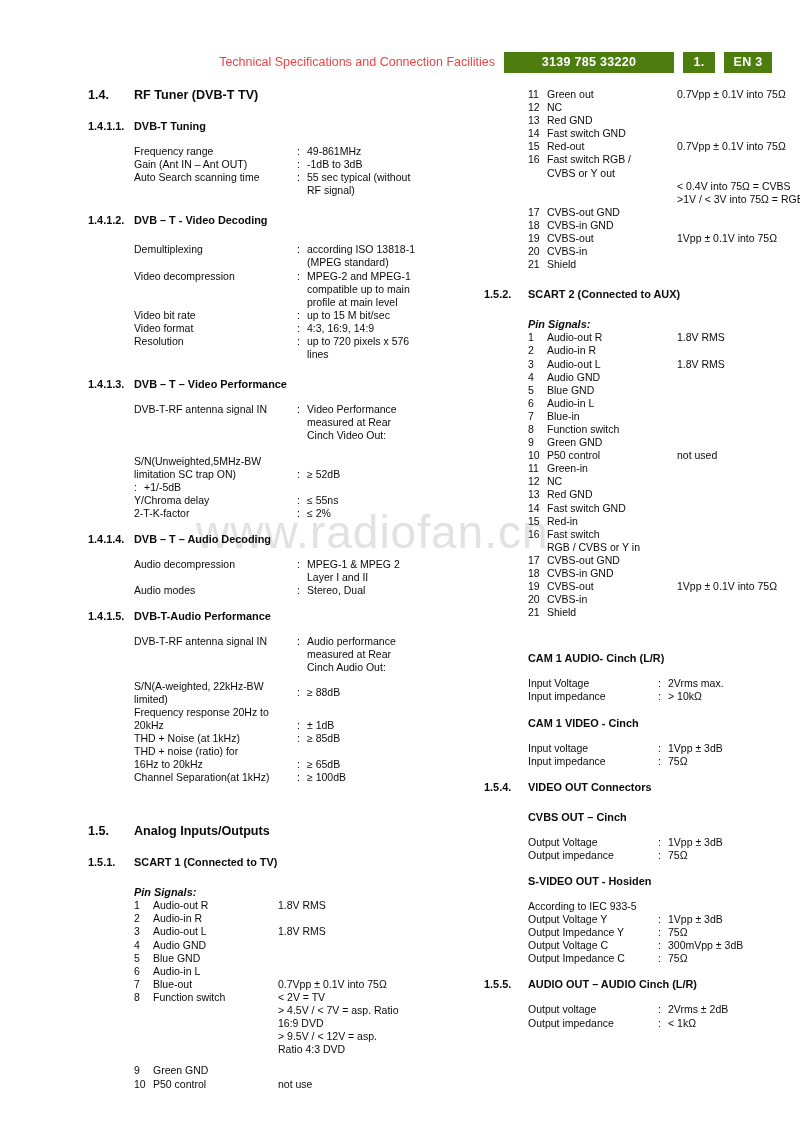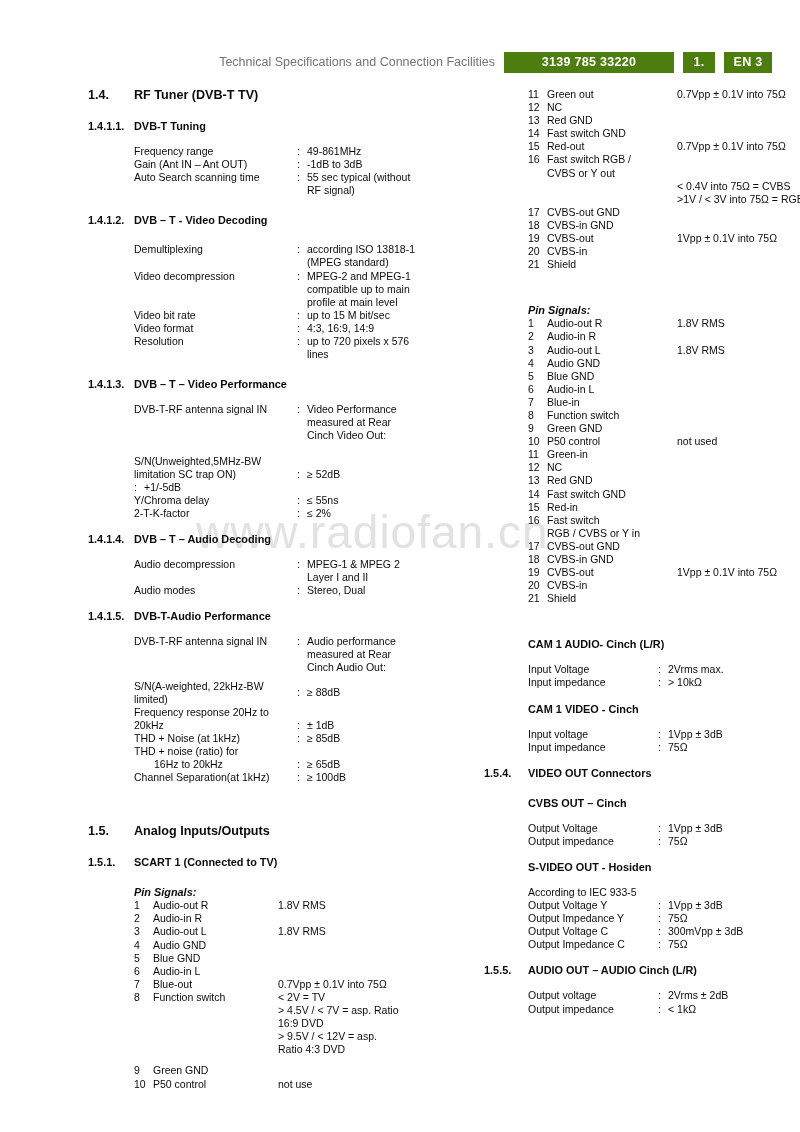--- a/index.html
+++ b/index.html
@@ -47,21 +47,21 @@
   }
   #header-inner {
     display: flex;
     align-items: center;
     justify-content: flex-end;
     height: 24px;
     padding-right: 28px;
   }
   #header-title {
     font-size: 12.5px;
-    color: #737373;
+    color: #ef4444;
     margin-right: 9px;
     white-space: nowrap;
   }
   .hbox {
     background: #4d7c0f;
     color: #ffffff;
     font-size: 12.5px;
     font-weight: 700;
     display: flex;
     align-items: center;
@@ -317,21 +317,21 @@
           <span class="lbl">Frequency response 20Hz to<span style="display: block;">20kHz</span></span>
           <span class="sep">:</span>
           <span class="val">± 1dB</span>
         </div>
         <div class="spec">
           <span class="lbl">THD + Noise (at 1kHz)</span>
           <span class="sep">:</span>
           <span class="val">≥ 85dB</span>
         </div>
         <div class="spec" style="align-items: flex-end; justify-content: center;">
-          <span class="lbl">THD + noise (ratio) for<span style="display: block; margin-left: 20px;">16Hz to 20kHz</span></span>
+          <span class="lbl">THD + noise (ratio) for<span style="display: block;">16Hz to 20kHz</span></span>
           <span class="sep">:</span>
           <span class="val">≥ 65dB</span>
         </div>
         <div class="spec">
           <span class="lbl">Channel Separation(at 1kHz)</span>
           <span class="sep">:</span>
           <span class="val">≥ 100dB</span>
         </div>
       </div>
 
@@ -468,20 +468,24 @@
         </div>
         <div class="pin">
           <span class="no">21</span>
           <span class="nm">Shield</span>
           <span class="vl nowrap"></span>
         </div>
       </div>
 
     <div class="sp4"></div>
 
+    <div class="h3 right">
+      <span class="num">1.5.2.</span>
+      <span>SCART 2 (Connected to AUX)</span>
+    </div>
     <div class="sp4"></div>
     <div class="indent-block">
       <div class="h4 italic">Pin Signals:</div>
     </div>
     <div class="pinlist">
         <div class="pin">
           <span class="no">1</span>
           <span class="nm">Audio-out R</span>
           <span class="vl nowrap">1.8V RMS</span>
         </div>

